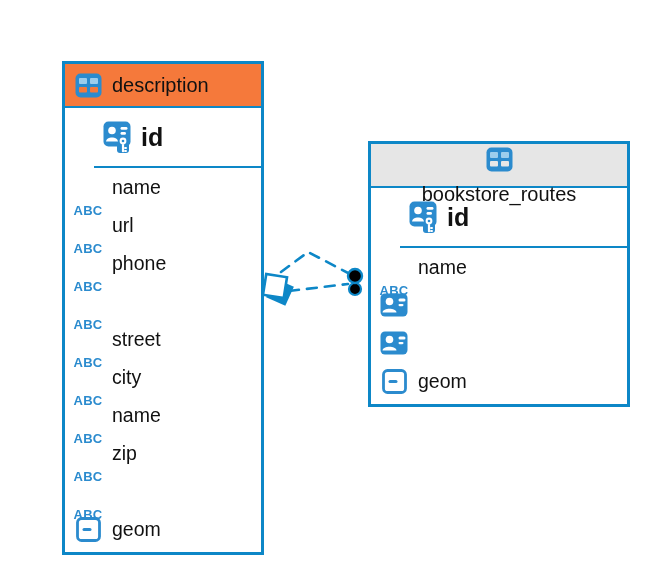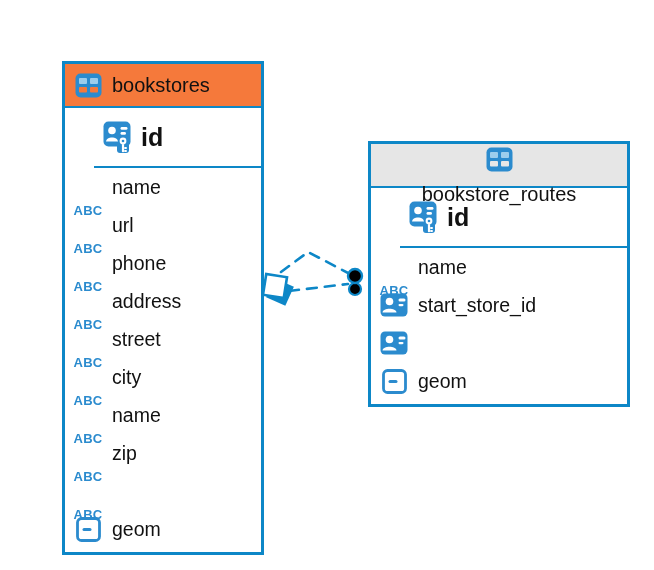--- a/index.html
+++ b/index.html
@@ -76,21 +76,21 @@
       <div class="tbl-header">
         <span class="icon">
           <svg width="27" height="25" viewBox="0 0 27 25">
     <rect x="0.5" y="0.5" width="26" height="24" rx="5" fill="#2b8bce"></rect>
     <rect x="4" y="5" width="8" height="6" rx="1" fill="#9ccdec"></rect>
     <rect x="15" y="5" width="8" height="6" rx="1" fill="#9ccdec"></rect>
     <rect x="4" y="14" width="8" height="5.5" rx="1" fill="#f5793b"></rect>
     <rect x="15" y="14" width="8" height="5.5" rx="1" fill="#f5793b"></rect>
   </svg>
         </span>
-        <span>bookstores</span>
+        <span>description</span>
       </div>
       <div class="tbl-body">
         <div class="row pk">
           <span class="icon">
             <svg width="28" height="33" viewBox="0 0 28 33">
     <rect x="14" y="15" width="12" height="17" rx="3" fill="#2b8bce"></rect>
     <rect x="0.5" y="0.5" width="27" height="25" rx="5" fill="#2b8bce"></rect>
     <circle cx="9" cy="9.5" r="3.8" fill="#fff"></circle>
     <path d="M3 20.5 C3.5 15 14.5 15 15 20.5 Z" fill="#fff"></path>
     <rect x="17.5" y="6" width="7" height="2.8" rx="1.4" fill="#fff"></rect>
@@ -119,21 +119,20 @@
         <div class="row">
           <span class="icon">
             <span class="abc">ABC</span>
           </span>
           <span>phone</span>
         </div>
         <div class="row">
           <span class="icon">
             <span class="abc">ABC</span>
           </span>
-          <span>address</span>
         </div>
         <div class="row">
           <span class="icon">
             <span class="abc">ABC</span>
           </span>
           <span>street</span>
         </div>
         <div class="row">
           <span class="icon">
             <span class="abc">ABC</span>
@@ -209,21 +208,20 @@
         <div class="row">
           <span class="icon">
             <svg width="28" height="24" viewBox="0 0 28 24">
     <rect x="0.5" y="0.5" width="27" height="23" rx="4.5" fill="#2b8bce"></rect>
     <circle cx="9.5" cy="8.5" r="3.8" fill="#fff"></circle>
     <path d="M2.5 19.5 C3 14.5 16 14.5 16.5 19.5 Z" fill="#fff"></path>
     <rect x="18.5" y="5.5" width="7" height="3" rx="1.5" fill="#fff"></rect>
     <rect x="18.5" y="11" width="5" height="2.2" rx="1.1" fill="#fff"></rect>
   </svg>
           </span>
-          <span>start_store_id</span>
         </div>
         <div class="row">
           <span class="icon">
             <svg width="28" height="24" viewBox="0 0 28 24">
     <rect x="0.5" y="0.5" width="27" height="23" rx="4.5" fill="#2b8bce"></rect>
     <circle cx="9.5" cy="8.5" r="3.8" fill="#fff"></circle>
     <path d="M2.5 19.5 C3 14.5 16 14.5 16.5 19.5 Z" fill="#fff"></path>
     <rect x="18.5" y="5.5" width="7" height="3" rx="1.5" fill="#fff"></rect>
     <rect x="18.5" y="11" width="5" height="2.2" rx="1.1" fill="#fff"></rect>
   </svg>

